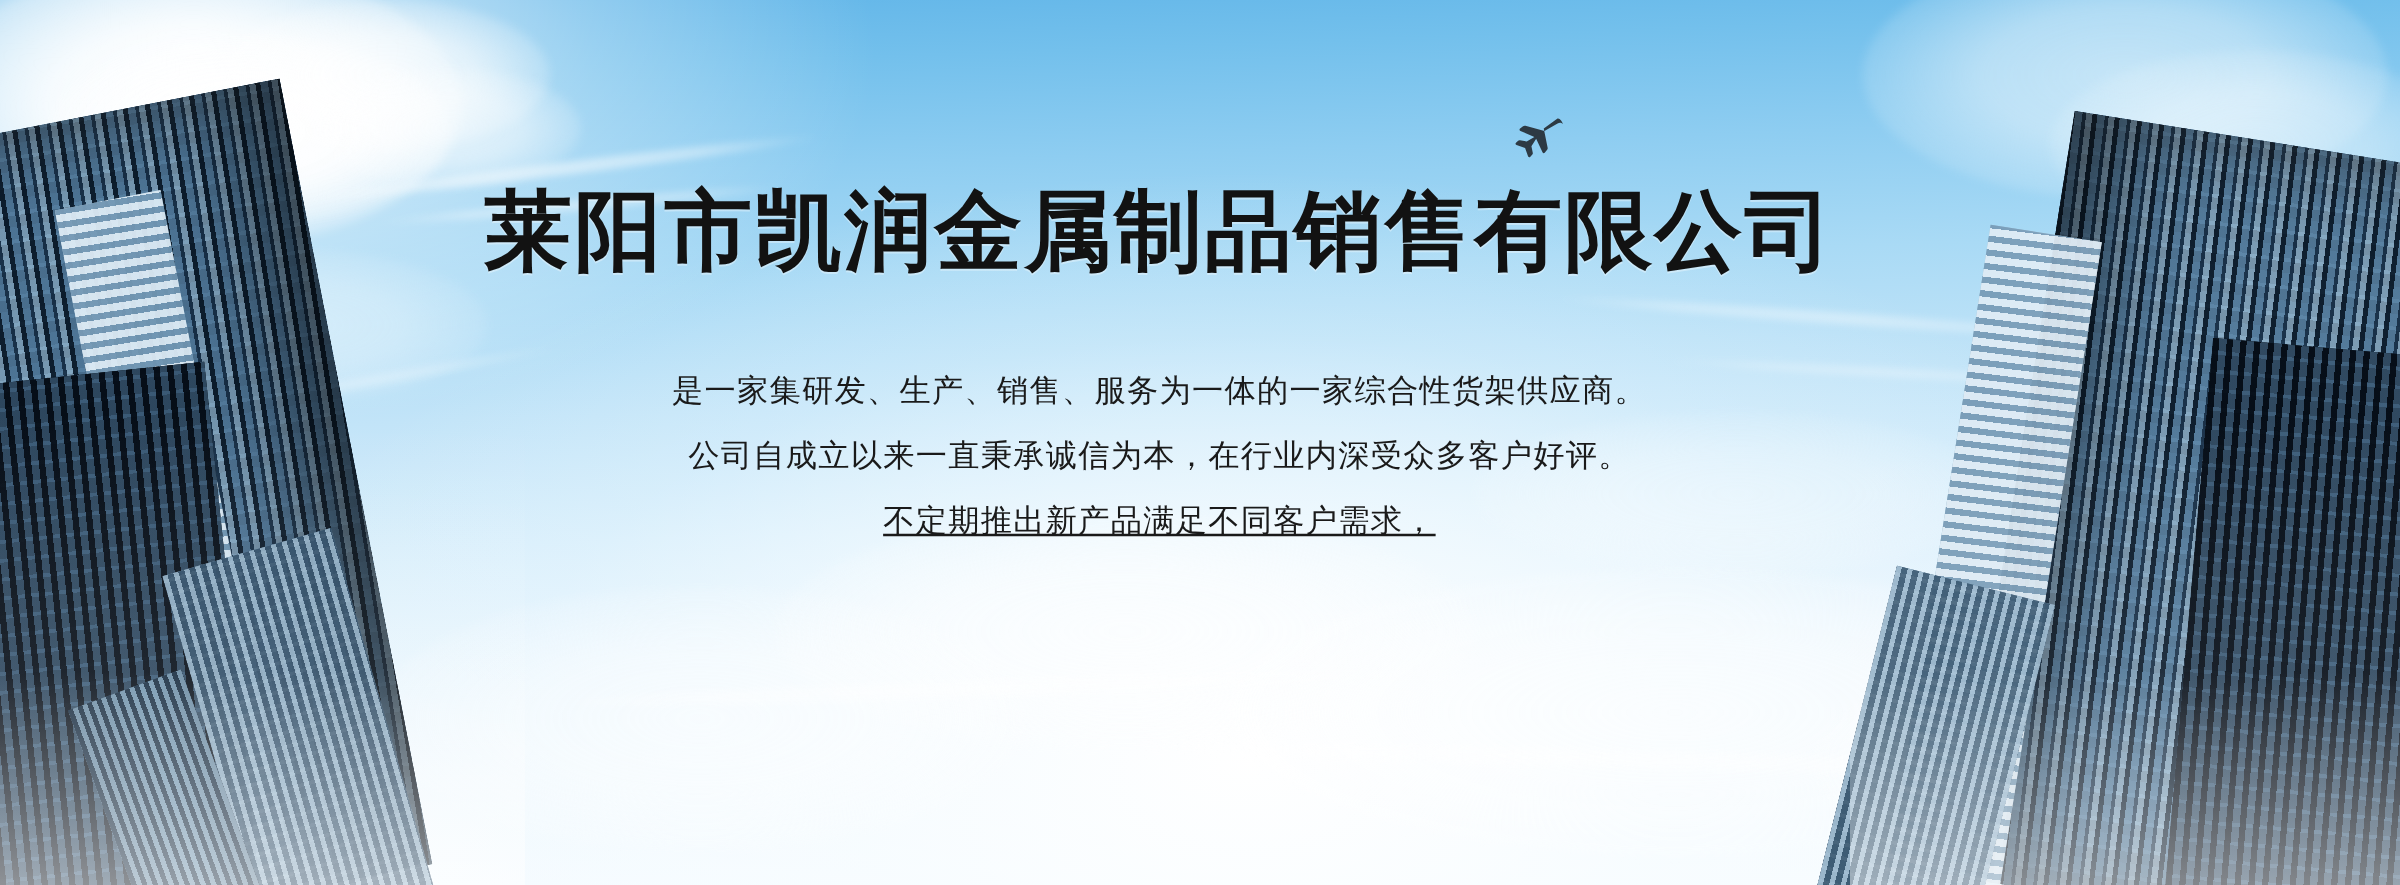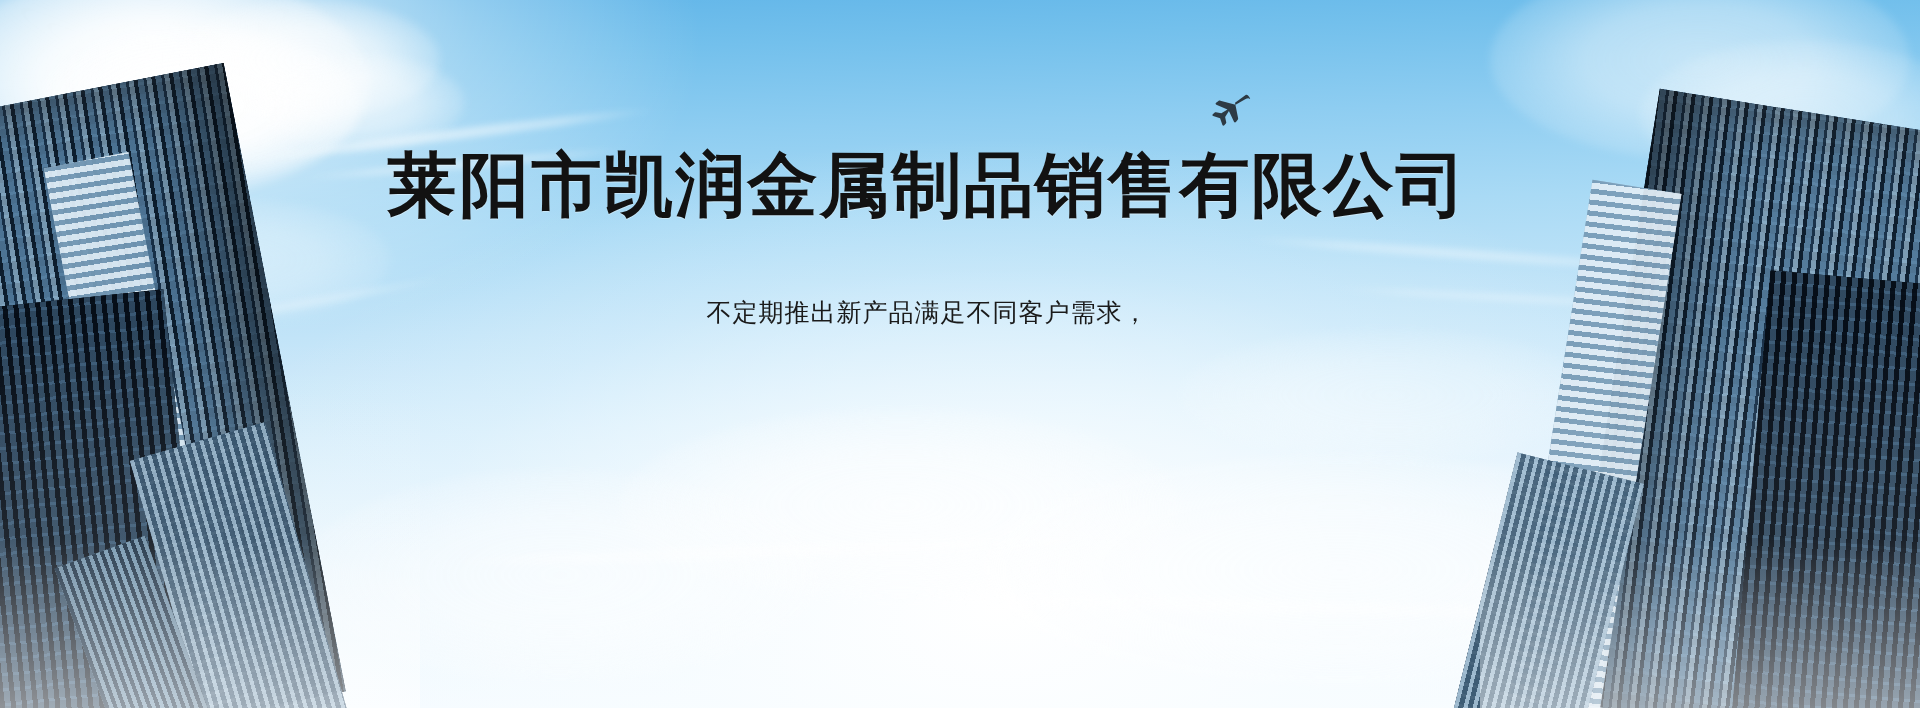--- a/index.html
+++ b/index.html
@@ -283,21 +283,21 @@
   }
   .tagline {
     font-size: 25px;
     line-height: 1.0;
     color: #1a1a1a;
     letter-spacing: 1px;
     white-space: nowrap;
     margin-bottom: 27px;
     font-weight: 400;
   }
-  .tagline:last-child { margin-bottom: 2px; }
+  .tagline:last-child { margin-bottom: 2px; text-decoration: underline; }
 </style>
 </head>
 <body>
 
 <div id="banner">
 
   <div class="cloud c1"></div>
   <div class="cloud c2"></div>
   <div class="cloud c3"></div>
   <div class="cloud c4"></div>
@@ -336,17 +336,19 @@
     <svg viewBox="0 0 64 56" xmlns="http://www.w3.org/2000/svg" aria-hidden="true">
       <path fill="currentColor" d="M61.5 4.2c-1.1-1.5-3.3-1.9-5.6-.6L41.2 12 19.9 6.1c-1.0-.3-2.0-.1-2.7.5l-3.3 2.6c-1.0.8-.8 2.2.4 2.7l15.6 6.6-8.6 5.1-7.6-1.3c-.8-.1-1.5.1-2.0.6l-2.4 2.2c-.9.8-.6 2.1.6 2.5l9.6 3.3 3.3 9.3c.4 1.2 1.8 1.4 2.6.5l2.2-2.5c.5-.5.7-1.2.5-1.9l-1.5-7.3 5.3-8.4 7.1 15.2c.5 1.1 1.9 1.3 2.7.3l2.5-3.2c.6-.7.8-1.7.5-2.6L40.4 9.0l15.4-11.0c-0.0 0 0 0 0 0 2.2-1.3 6.5 4.8 5.7 6.2z" transform="translate(0,6)"></path>
       <path fill="currentColor" d="M6 46.5c-1.0 0-1.8.7-1.8 1.6 0 .9.8 1.6 1.8 1.6h6.4c1.0 0 1.8-.7 1.8-1.6 0-.9-.8-1.6-1.8-1.6H6z" opacity="0"></path>
     </svg>
   </div>
 
   <div id="text-block">
     <h1 id="company-title">莱阳市凯润金属制品销售有限公司</h1>
 
     <ul id="tagline-list">
+      <li class="tagline">是一家集研发、生产、销售、服务为一体的一家综合性货架供应商。</li>
+      <li class="tagline">公司自成立以来一直秉承诚信为本，在行业内深受众多客户好评。</li>
       <li class="tagline">不定期推出新产品满足不同客户需求，</li>
     </ul>
   </div>
 
 </div>
 
 </body></html>

